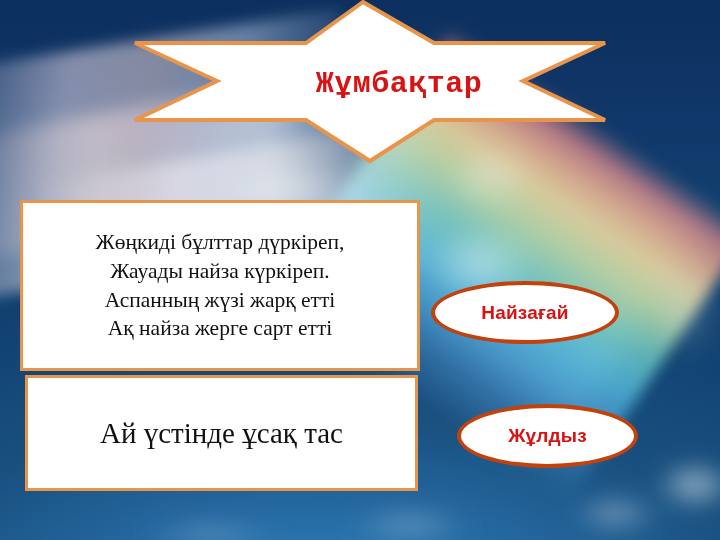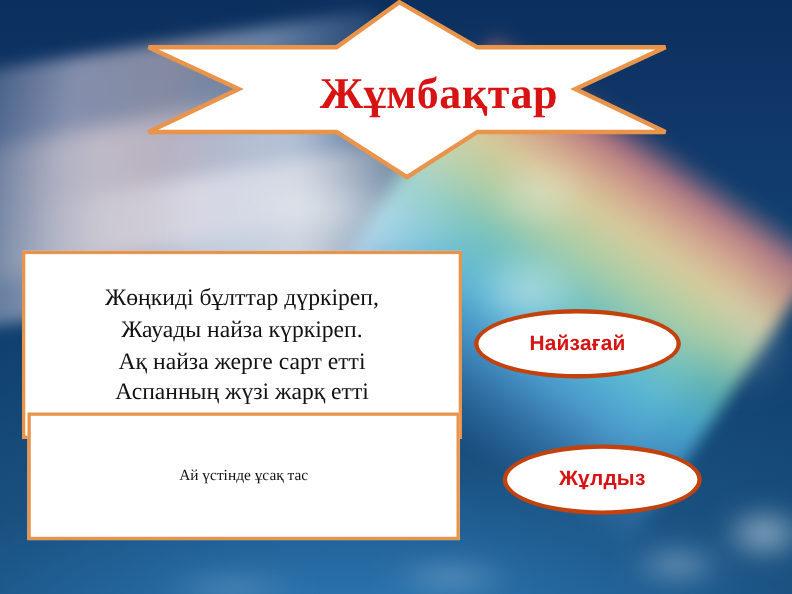--- a/index.html
+++ b/index.html
@@ -144,23 +144,23 @@
   .banner-title {
     position: absolute;
     left: 0; top: 0;
     width: 484px; height: 168px;
     display: flex;
     align-items: center;
     justify-content: center;
     padding-left: 58px;
     box-sizing: border-box;
     color: #D81313;
-    font-family: Liberation Serif, serif;
+    font-family: Liberation Mono, monospace;
     font-weight: bold;
-    font-size: 40px;
+    font-size: 30px;
     letter-spacing: 0.5px;
     white-space: nowrap;
   }
 
   
   .riddle-box {
     position: absolute;
     background: #FFFFFF;
     border: 3px solid #E8954B;
     box-sizing: border-box;
@@ -169,27 +169,26 @@
     display: flex;
     flex-direction: column;
     align-items: center;
     justify-content: center;
   }
   #riddle-1 {
     left: 20px; top: 200px;
     width: 400px; height: 171px;
     font-size: 21.5px;
     line-height: 1.34;
-    margin-top: 28px;
   }
   #riddle-1 .line { display: block; white-space: nowrap; }
   #riddle-2 {
     left: 25px; top: 375px;
     width: 393px; height: 116px;
-    font-size: 14px;
+    font-size: 29px;
   }
 
   
   .answer-ellipse {
     position: absolute;
     background: #FFFFFF;
     border: 4px solid #c2410c;
     border-radius: 50%;
     box-sizing: border-box;
     display: flex;
@@ -240,22 +239,22 @@
   <div class="banner-wrap">
     <svg class="banner-svg" viewBox="0 0 484 168">
       <polygon points="235,2 306,43 477,43 395,81 477,120 306,120 242,161 178,120 7,120 89,81 7,43 178,43" fill="#FFFFFF" stroke="#E8954B" stroke-width="4" stroke-linejoin="miter"></polygon>
     </svg>
     <div class="banner-title">Жұмбақтар</div>
   </div>
 
   <div class="riddle-box" id="riddle-1">
     <span class="line">Жөңкиді бұлттар дүркіреп,</span>
     <span class="line">Жауады найза күркіреп.</span>
+    <span class="line">Аспанның жүзі жарқ етті</span>
     <span class="line">Ақ найза жерге сарт етті</span>
-    <span class="line">Аспанның жүзі жарқ етті</span>
   </div>
 
   <div class="riddle-box" id="riddle-2">
     <span class="line">Ай үстінде ұсақ тас</span>
   </div>
 
   <div class="answer-ellipse" id="answer-1">
     <span>Найзағай</span>
   </div>
   <div class="answer-ellipse" id="answer-2">

